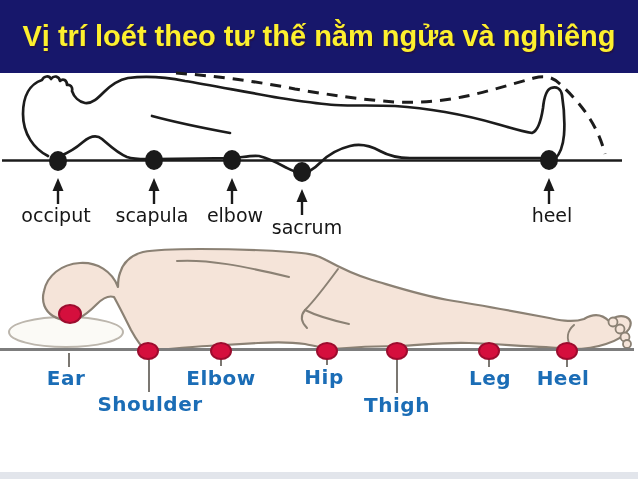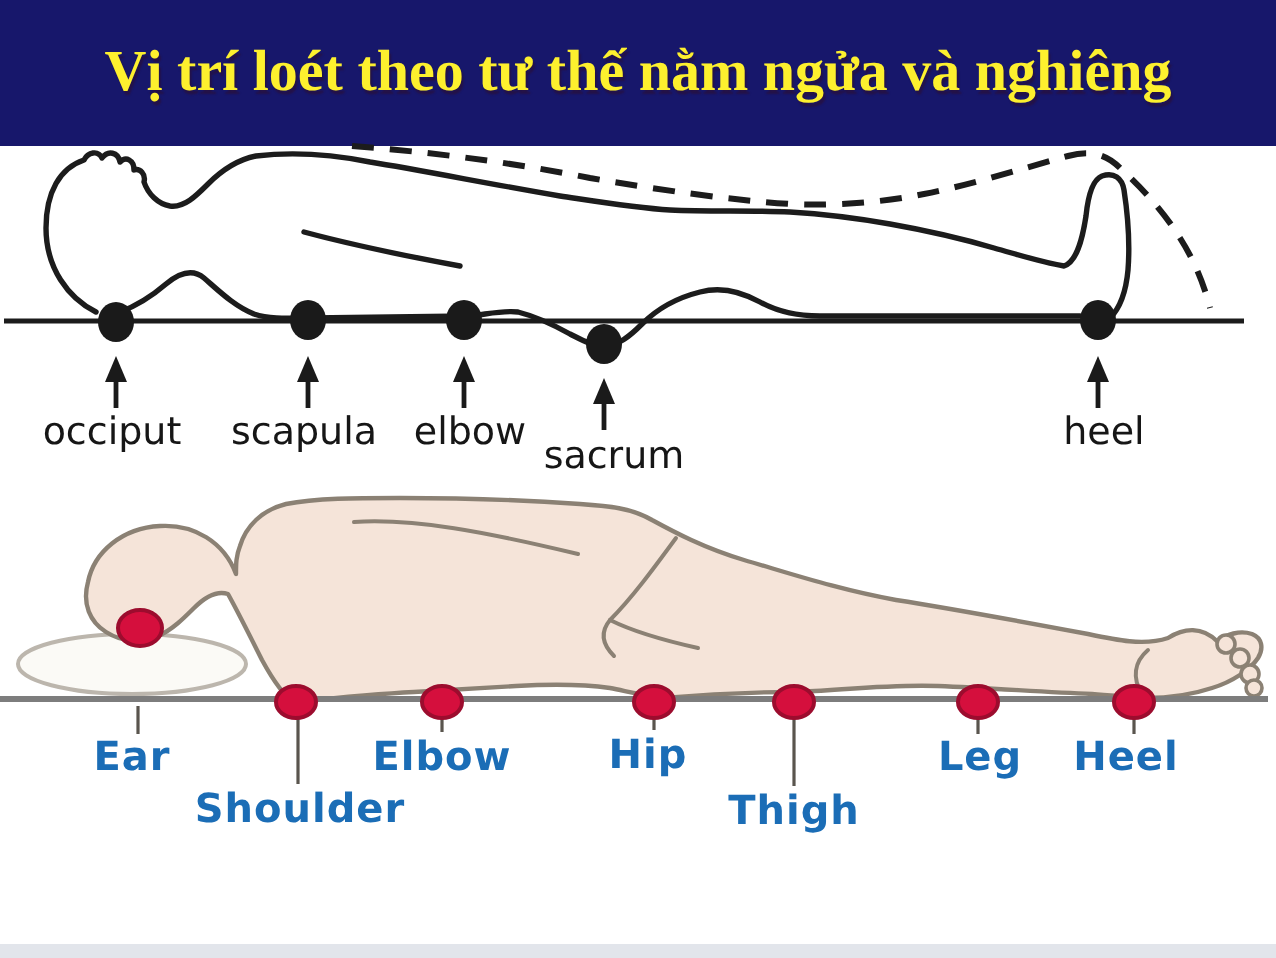--- a/index.html
+++ b/index.html
@@ -5,21 +5,21 @@
   html,body{margin:0;padding:0;background:#ffffff;}
   .stage{
     position:relative;width:638px;height:479px;background:#ffffff;overflow:hidden;
     font-family:"Liberation Sans",sans-serif;
   }
   .banner{
     position:absolute;left:0;top:0;width:638px;height:73px;
     background:#17176b;display:flex;align-items:center;justify-content:center;
   }
   .title{
-    margin:0;font-family:Liberation Serif, serif;font-weight:bold;
+    margin:0;font-family:Liberation Sans, sans-serif;font-weight:bold;
     font-size:29px;color:#fdf02e;letter-spacing:0px;white-space:nowrap;
     text-shadow:1px 2px 1px rgba(60,10,10,0.35);
   }
   .diagram{position:absolute;left:0;top:0;width:638px;height:479px;}
   .ink{stroke:#1c1c1c;stroke-width:2.7;fill:none;stroke-linecap:round;stroke-linejoin:round;}
   .ink-dash{stroke:#1c1c1c;stroke-width:3;fill:none;stroke-linecap:butt;stroke-dasharray:11 8;}
   .bedline{stroke:#1c1c1c;stroke-width:2.5;}
   .blkDot{fill:#1a1a1a;stroke:none;}
   .arrowShaft{stroke:#1a1a1a;stroke-width:2.4;}
   .arrowHead{fill:#1a1a1a;}

